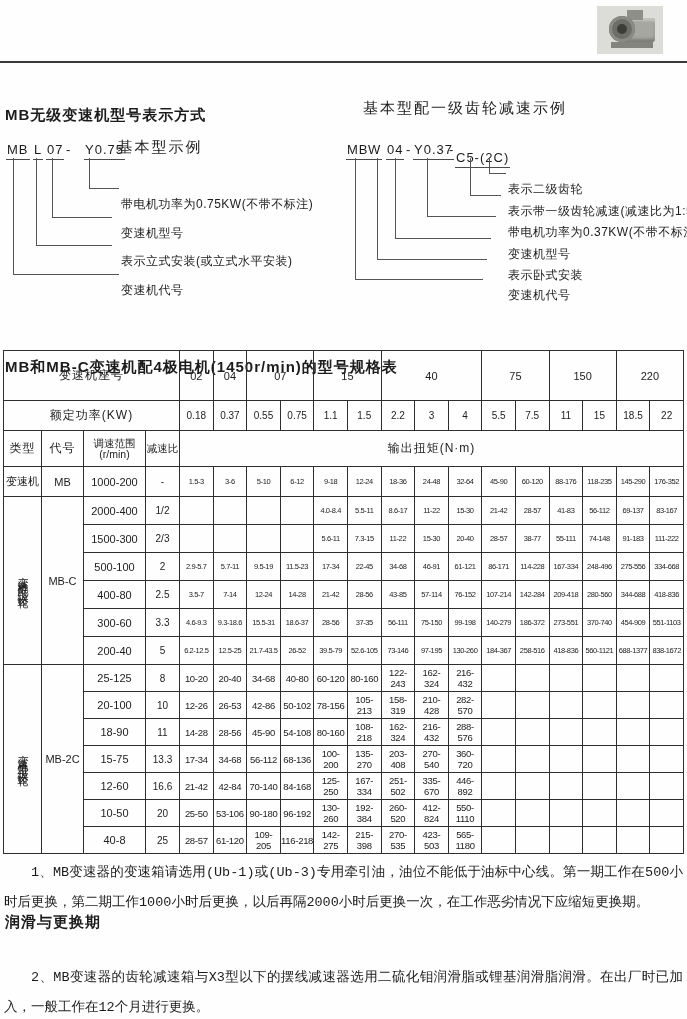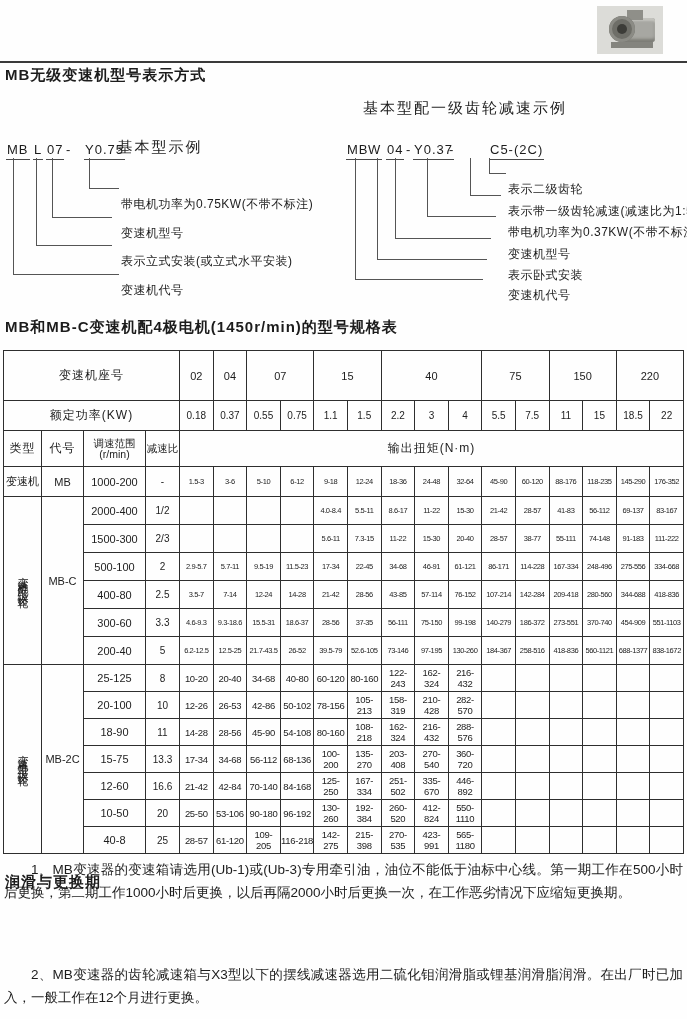--- a/index.html
+++ b/index.html
@@ -12,21 +12,21 @@
   
   .toprule{left:0;top:61px;width:687px;height:2px;background:#3a3a3a;}
   
   .photo{left:597px;top:6px;width:66px;height:48px;background:#dcdcd8;}
   .ph-body{position:absolute;left:24px;top:12px;width:34px;height:24px;background:#a7a7a2;border-radius:3px;box-shadow:inset 0 3px 2px #c2c2bd, inset 0 -3px 3px #7c7c76;}
   .ph-fan{position:absolute;left:12px;top:10px;width:26px;height:26px;border-radius:50%;background:#6e6e68;box-shadow:inset 0 0 0 3px #8b8b85;}
   .ph-hub{position:absolute;left:20px;top:18px;width:10px;height:10px;border-radius:50%;background:#3c3c38;}
   .ph-box{position:absolute;left:30px;top:4px;width:16px;height:10px;background:#8f8f89;}
   .ph-base{position:absolute;left:14px;top:36px;width:42px;height:6px;background:#84847e;}
   
-  .h1{font-size:15px;font-weight:bold;letter-spacing:1px;}
+  .h1{font-size:15px;font-weight:bold;letter-spacing:1px;margin-top:40px;}
   .subtitle{font-size:15px;letter-spacing:2px;text-align:center;}
   
   .seg{position:absolute;font-size:13px;letter-spacing:1px;border-bottom:1px solid #4a4a4a;padding:0 1px 2px 1px;}
   .seg.nou{border-bottom:none;}
   .conn{position:absolute;border-left:1px solid #555;border-bottom:1px solid #555;}
   .dlabel{position:absolute;font-size:12px;white-space:nowrap;letter-spacing:0.5px;margin-top:16px;}
   
   table{border-collapse:collapse;table-layout:fixed;width:681px;}
   td{border:1px solid #2e2e2e;text-align:center;vertical-align:middle;padding:0;overflow:hidden;}
   .rA{height:50px;} .rB{height:30px;} .rC{height:36px;} .rMB{height:30px;} .rC1{height:28px;} .rC2{height:27px;}
@@ -35,21 +35,21 @@
   .hnum2{font-size:10px;}
   .typecell{font-size:11px;}
   .typecell.vert span{writing-mode:vertical-rl;text-orientation:upright;letter-spacing:3px;font-size:11px;display:inline-block;}
   .codecell{font-size:11px;}
   .rangecell{font-size:11px;}
   .ratiocell{font-size:10px;}
   .rangehdr{font-size:10.5px;line-height:11px;}
   .tq-s{font-size:7.5px;letter-spacing:-0.4px;}
   .tq-l{font-size:9.5px;letter-spacing:-0.3px;}
   
-  .para{position:absolute;left:4px;width:679px;font-size:13.5px;line-height:23px;text-align:justify;text-indent:2em;margin:0;}
+  .para{position:absolute;left:4px;width:679px;font-size:13.5px;line-height:30px;text-align:justify;text-indent:2em;margin:0;font-family:Liberation Mono, monospace;}
 </style>
 </head>
 <body>
 
 <div class="abs photo">
   <div class="ph-base"></div>
   <div class="ph-body"></div>
   <div class="ph-box"></div>
   <div class="ph-fan"></div>
   <div class="ph-hub"></div>
@@ -77,21 +77,21 @@
   </div>
 
 <div id="diag-right">
   <div class="abs subtitle" style="left:350px;top:99px;width:230px;">基本型配一级齿轮减速示例</div>
 <span class="seg" style="left: 346px; top: 142px;">MB</span>
     <span class="seg" style="left: 367px; top: 142px;">W</span>
     <span class="seg" style="left: 386px; top: 142px;">04</span>
     <span class="seg nou" style="left: 405px; top: 142px;">-</span>
     <span class="seg" style="left: 413px; top: 142px;">Y0.37</span>
     <span class="seg nou" style="left: 448px; top: 142px;">-</span>
-    <span class="seg" style="left: 455px; top: 142px; margin-left: 34px;">C5-(2C)</span>
+    <span class="seg" style="left: 455px; top: 150px;">C5-(2C)</span>
     <div class="conn" style="left: 489px; top: 158px; width: 16px; height: 15px;"></div>
     <div class="dlabel" style="left: 508px; top: 165px;">表示二级齿轮</div>
     <div class="conn" style="left: 470px; top: 158px; width: 30px; height: 37px;"></div>
     <div class="dlabel" style="left: 508px; top: 187px;">表示带一级齿轮减速(减速比为1:5)</div>
     <div class="conn" style="left: 427px; top: 158px; width: 68px; height: 58px;"></div>
     <div class="dlabel" style="left: 508px; top: 208px;">带电机功率为0.37KW(不带不标注)</div>
     <div class="conn" style="left: 395px; top: 158px; width: 95px; height: 80px;"></div>
     <div class="dlabel" style="left: 508px; top: 230px;">变速机型号</div>
     <div class="conn" style="left: 377px; top: 158px; width: 109px; height: 101px;"></div>
     <div class="dlabel" style="left: 508px; top: 251px;">表示卧式安装</div>
@@ -420,21 +420,21 @@
         <tr class="rC2">
           <td class="rangecell">40-8</td>
           <td class="ratiocell">25</td>
           <td class="tq-l">28-57</td>
           <td class="tq-l">61-120</td>
           <td class="tq-l">109-205</td>
           <td class="tq-l">116-218</td>
           <td class="tq-l">142-275</td>
           <td class="tq-l">215-398</td>
           <td class="tq-l">270-535</td>
-          <td class="tq-l">423-991</td>
+          <td class="tq-l">423-503</td>
           <td class="tq-l">565-1180</td>
           <td class="tq-l"></td>
           <td class="tq-l"></td>
           <td class="tq-l"></td>
           <td class="tq-l"></td>
           <td class="tq-l"></td>
           <td class="tq-l"></td>
         </tr>
       </tbody>
   </table>

